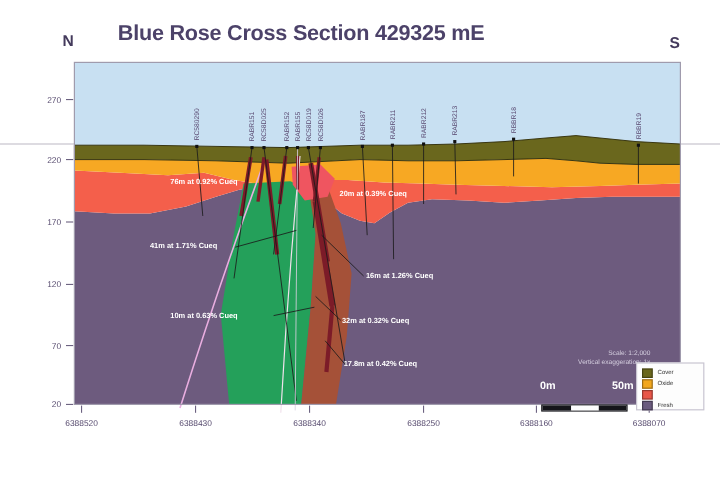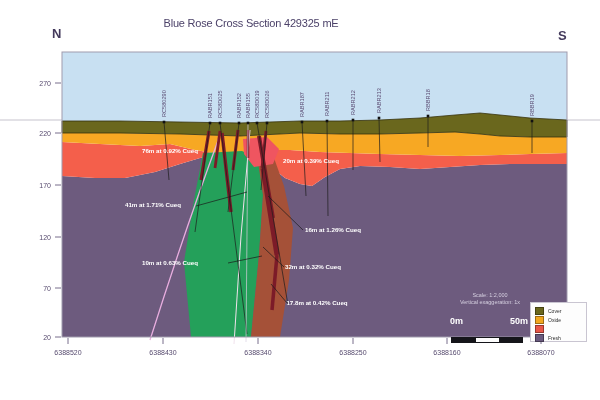--- a/index.html
+++ b/index.html
@@ -1,23 +1,23 @@
 <!DOCTYPE html>
 <html><head>
 <meta charset="utf-8">
 <style>
   html,body{margin:0;padding:0;background:#fff;font-family:"Liberation Sans",sans-serif;}
   .stage{position:relative;width:600px;height:400px;background:#fff;overflow:hidden;}
   svg{position:absolute;left:0;top:0;}
   .title{position:absolute;top:17px;left:0;width:502px;text-align:center;
-         font-size:11px;font-weight:400;letter-spacing:-0.2px;color:#4c4269;}
+         font-size:18px;font-weight:700;letter-spacing:-0.2px;color:#4c4269;}
   .compass{position:absolute;font-size:13px;font-weight:bold;color:#443a5c;}
   .compass.n{left:52px;top:26px;}
   .compass.s{left:558px;top:28px;}
-  .scaleblock{position:absolute;left:438px;top:292px;width:104px;text-align:center;color:#d6d0e0;font-size:5.5px;line-height:6.5px;}
+  .scaleblock{position:absolute;left:438px;top:292px;width:104px;text-align:right;color:#d6d0e0;font-size:5.5px;line-height:6.5px;}
   .scaleblock .big{position:absolute;top:26px;font-size:9px;font-weight:bold;color:#fff;}
   .scaleblock .zerom{left:12px;}
   .scaleblock .fiftym{right:14px;margin-left:40px;}
   .scalebar{position:absolute;left:451px;top:337px;width:70px;height:4px;border:1px solid #15151a;display:flex;}
   .scalebar span{height:100%;}
   .legendbox{position:absolute;left:530px;top:302px;width:57px;height:40px;background:#fdfdfd;
              border:1px solid #c9c5d1;box-sizing:border-box;padding:3px 0 0 4px;}
   .legendrow{display:flex;align-items:center;height:9px;}
   .legendrow .sw{width:7px;height:6px;margin-right:4px;border:0.5px solid rgba(0,0,0,.35);}
   .legendrow .lbl{font-size:5px;color:#2a2a2a;}

